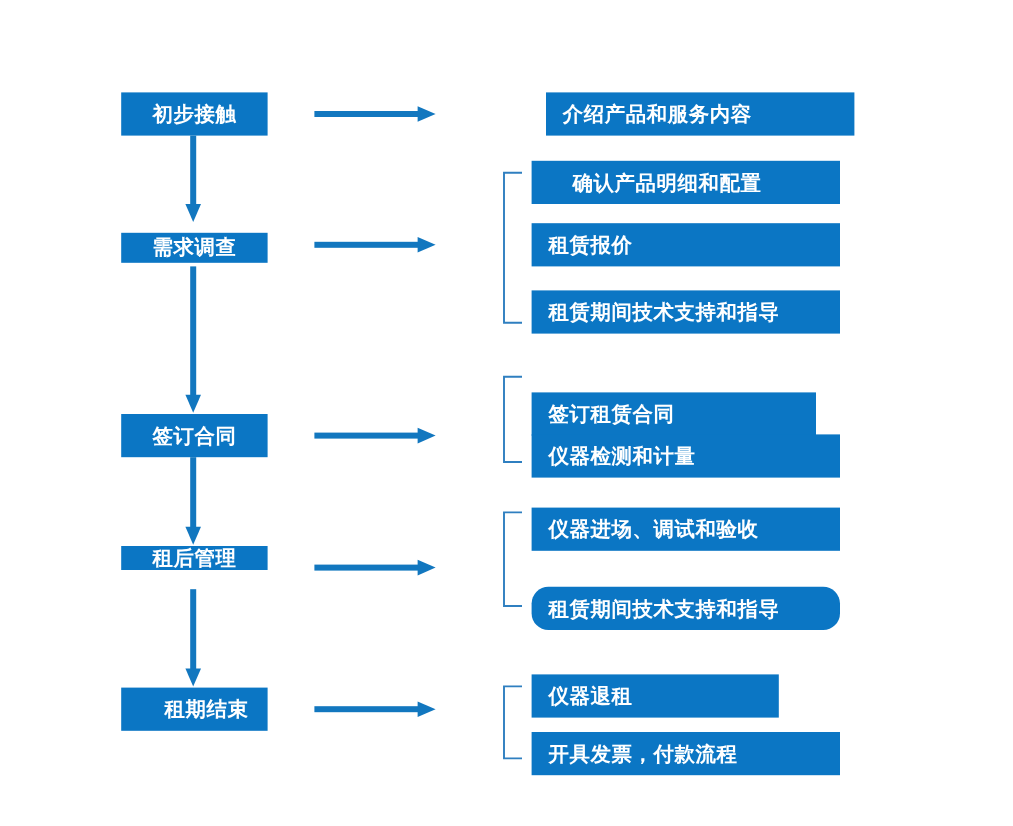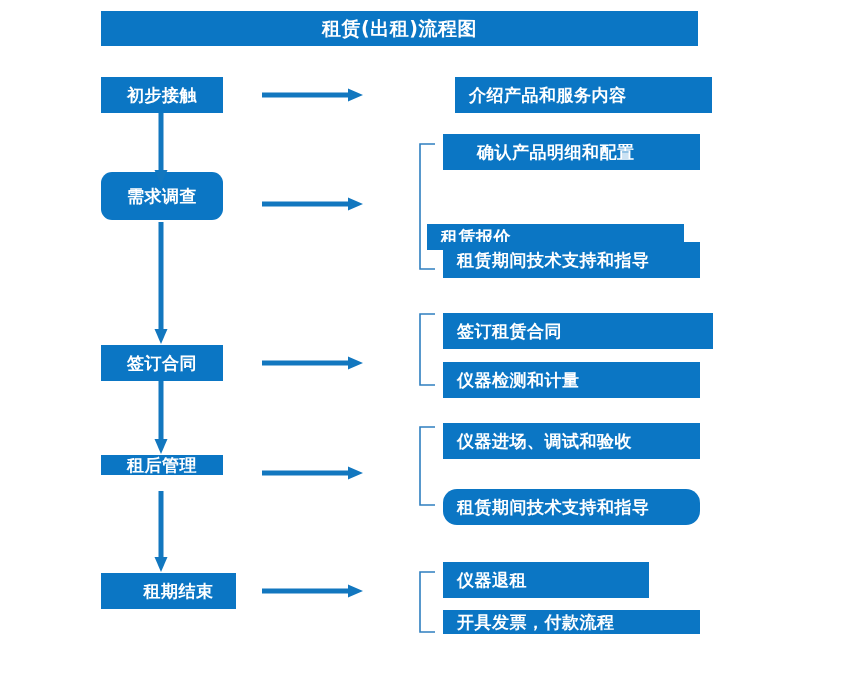--- a/index.html
+++ b/index.html
@@ -61,31 +61,30 @@
     width: 100%;
     height: 100%;
     overflow: visible;
   }
 </style>
 </head>
 <body>
 
 <div id="canvas">
 
-  <div class="box title-box" style="left:101px; top:11px; width:597px; height:35px;">租赁(出租)流程图</div>
 
   <div class="box stage-box" style="left:101px; top:77px; width:122px; height:36px;text-align:right;">初步接触</div>
 
-  <div class="box stage-box" style="left:101px; top:172px; width:122px; height:48px;border-radius:11px;">需求调查</div>
+  <div class="box stage-box" style="left:101px; top:194px; width:122px; height:25px;">需求调查</div>
 
   <div class="box stage-box" style="left:101px; top:345px; width:122px; height:36px;">签订合同</div>
 
   <div class="box stage-box" style="left:101px; top:455px; width:122px; height:20px;">租后管理</div>
 
-  <div class="box stage-box" style="left:101px; top:573px; width:135px; height:36px;padding-left:20px;">租期结束</div>
+  <div class="box stage-box" style="left:101px; top:573px; width:122px; height:36px;padding-left:20px;">租期结束</div>
 
   <div class="arrow-v" style="left:154px; top:113px; height:73px;">
     <svg viewBox="0 0 14 73" preserveAspectRatio="none">
       <rect x="4.5" y="0" width="5" height="59" fill="#1277bf"></rect>
       <polygon points="0.5,57 13.5,57 7,72" fill="#1277bf"></polygon>
     </svg>
   </div>
 
   <div class="arrow-v" style="left:154px; top:222px; height:123px;">
     <svg viewBox="0 0 14 123" preserveAspectRatio="none">
@@ -164,29 +163,29 @@
   <div class="bracket" style="left:418px; top:571px; width:18px; height:62px;">
     <svg viewBox="0 0 18 62" preserveAspectRatio="none">
       <path d="M17,1 L2,1 L2,61 L17,61" fill="none" stroke="#2f7fc0" stroke-width="1.6"></path>
     </svg>
   </div>
 
   <div class="box task-box" style="left:443px; top:77px; width:257px; height:36px;margin-left:12px;">介绍产品和服务内容</div>
 
   <div class="box task-box" style="left:443px; top:134px; width:257px; height:36px;padding-left:34px;">确认产品明细和配置</div>
 
-  <div class="box task-box" style="left:427px; top:186px; width:257px; height:26px;margin-top:38px;">租赁报价</div>
+  <div class="box task-box" style="left:443px; top:186px; width:257px; height:36px;">租赁报价</div>
 
   <div class="box task-box" style="left:443px; top:242px; width:257px; height:36px;">租赁期间技术支持和指导</div>
 
-  <div class="box task-box" style="left:443px; top:313px; width:270px; height:36px;text-align:center;">签订租赁合同</div>
+  <div class="box task-box" style="left:443px; top:327px; width:237px; height:36px;text-align:center;">签订租赁合同</div>
 
   <div class="box task-box" style="left:443px; top:362px; width:257px; height:36px;">仪器检测和计量</div>
 
   <div class="box task-box" style="left:443px; top:423px; width:257px; height:36px;">仪器进场、调试和验收</div>
 
   <div class="box task-box" style="left:443px; top:489px; width:257px; height:36px;border-radius:14px;">租赁期间技术支持和指导</div>
 
   <div class="box task-box" style="left:443px; top:562px; width:206px; height:36px;">仪器退租</div>
 
-  <div class="box task-box" style="left:443px; top:610px; width:257px; height:24px;">开具发票，付款流程</div>
+  <div class="box task-box" style="left:443px; top:610px; width:257px; height:36px;">开具发票，付款流程</div>
 
 </div>
 
 </body></html>

